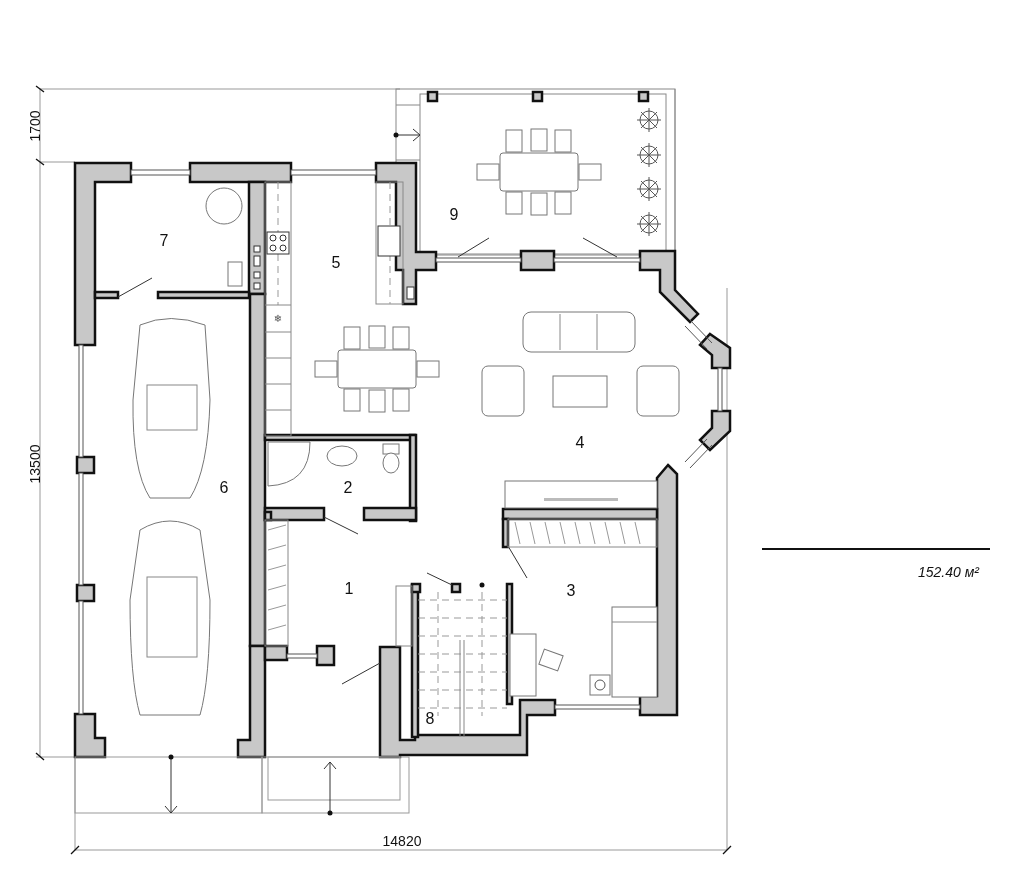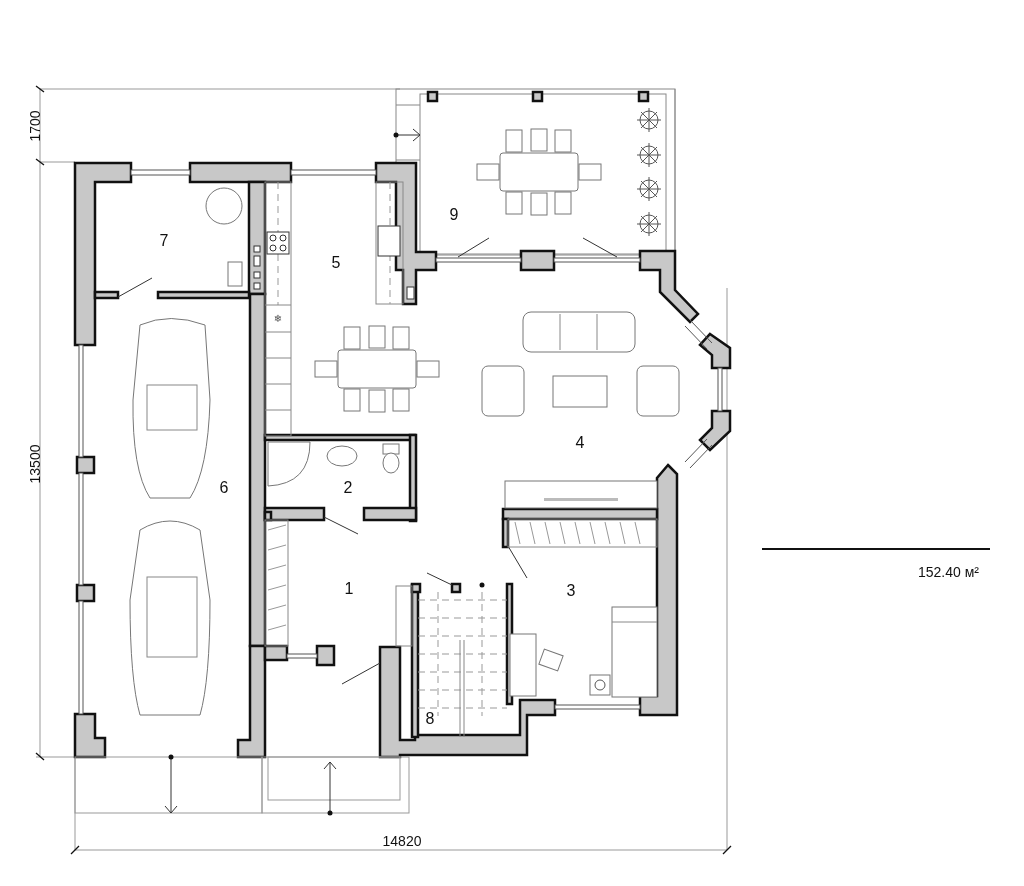--- a/index.html
+++ b/index.html
@@ -12,21 +12,21 @@
     .tick { stroke: #111; stroke-width: 1.3; }
     .furn { fill: #fff; stroke: #777; stroke-width: 1; }
     .furn-dark { fill: #fff; stroke: #333; stroke-width: 1; }
     .dash { fill: none; stroke: #999; stroke-width: 1; stroke-dasharray: 7 5; }
     .win { fill: #fff; stroke: #555; stroke-width: 1; }
     .door { stroke: #333; stroke-width: 1; }
     .lbl { font-family: "Liberation Sans", sans-serif; font-size: 16px; fill: #111; }
     .dimtxt { font-family: "Liberation Sans", sans-serif; font-size: 14px; fill: #111; }
     .area-line { position: absolute; left: 762px; top: 548px; width: 228px; height: 2px; background: #111; }
     .area-text { position: absolute; left: 918px; top: 564px; font-size: 14px; color: #111;
-                 font-family: "Liberation Sans", sans-serif; }
+                 font-family: "Liberation Sans", sans-serif; font-style: italic; }
   </style>
 </head>
 <body>
 
 <svg width="1024" height="886" viewBox="0 0 1024 886">
 
   <g>
 
     <line class="dim" x1="40" y1="89" x2="40" y2="757"></line>
     <line class="dim" x1="40" y1="89" x2="400" y2="89"></line>

